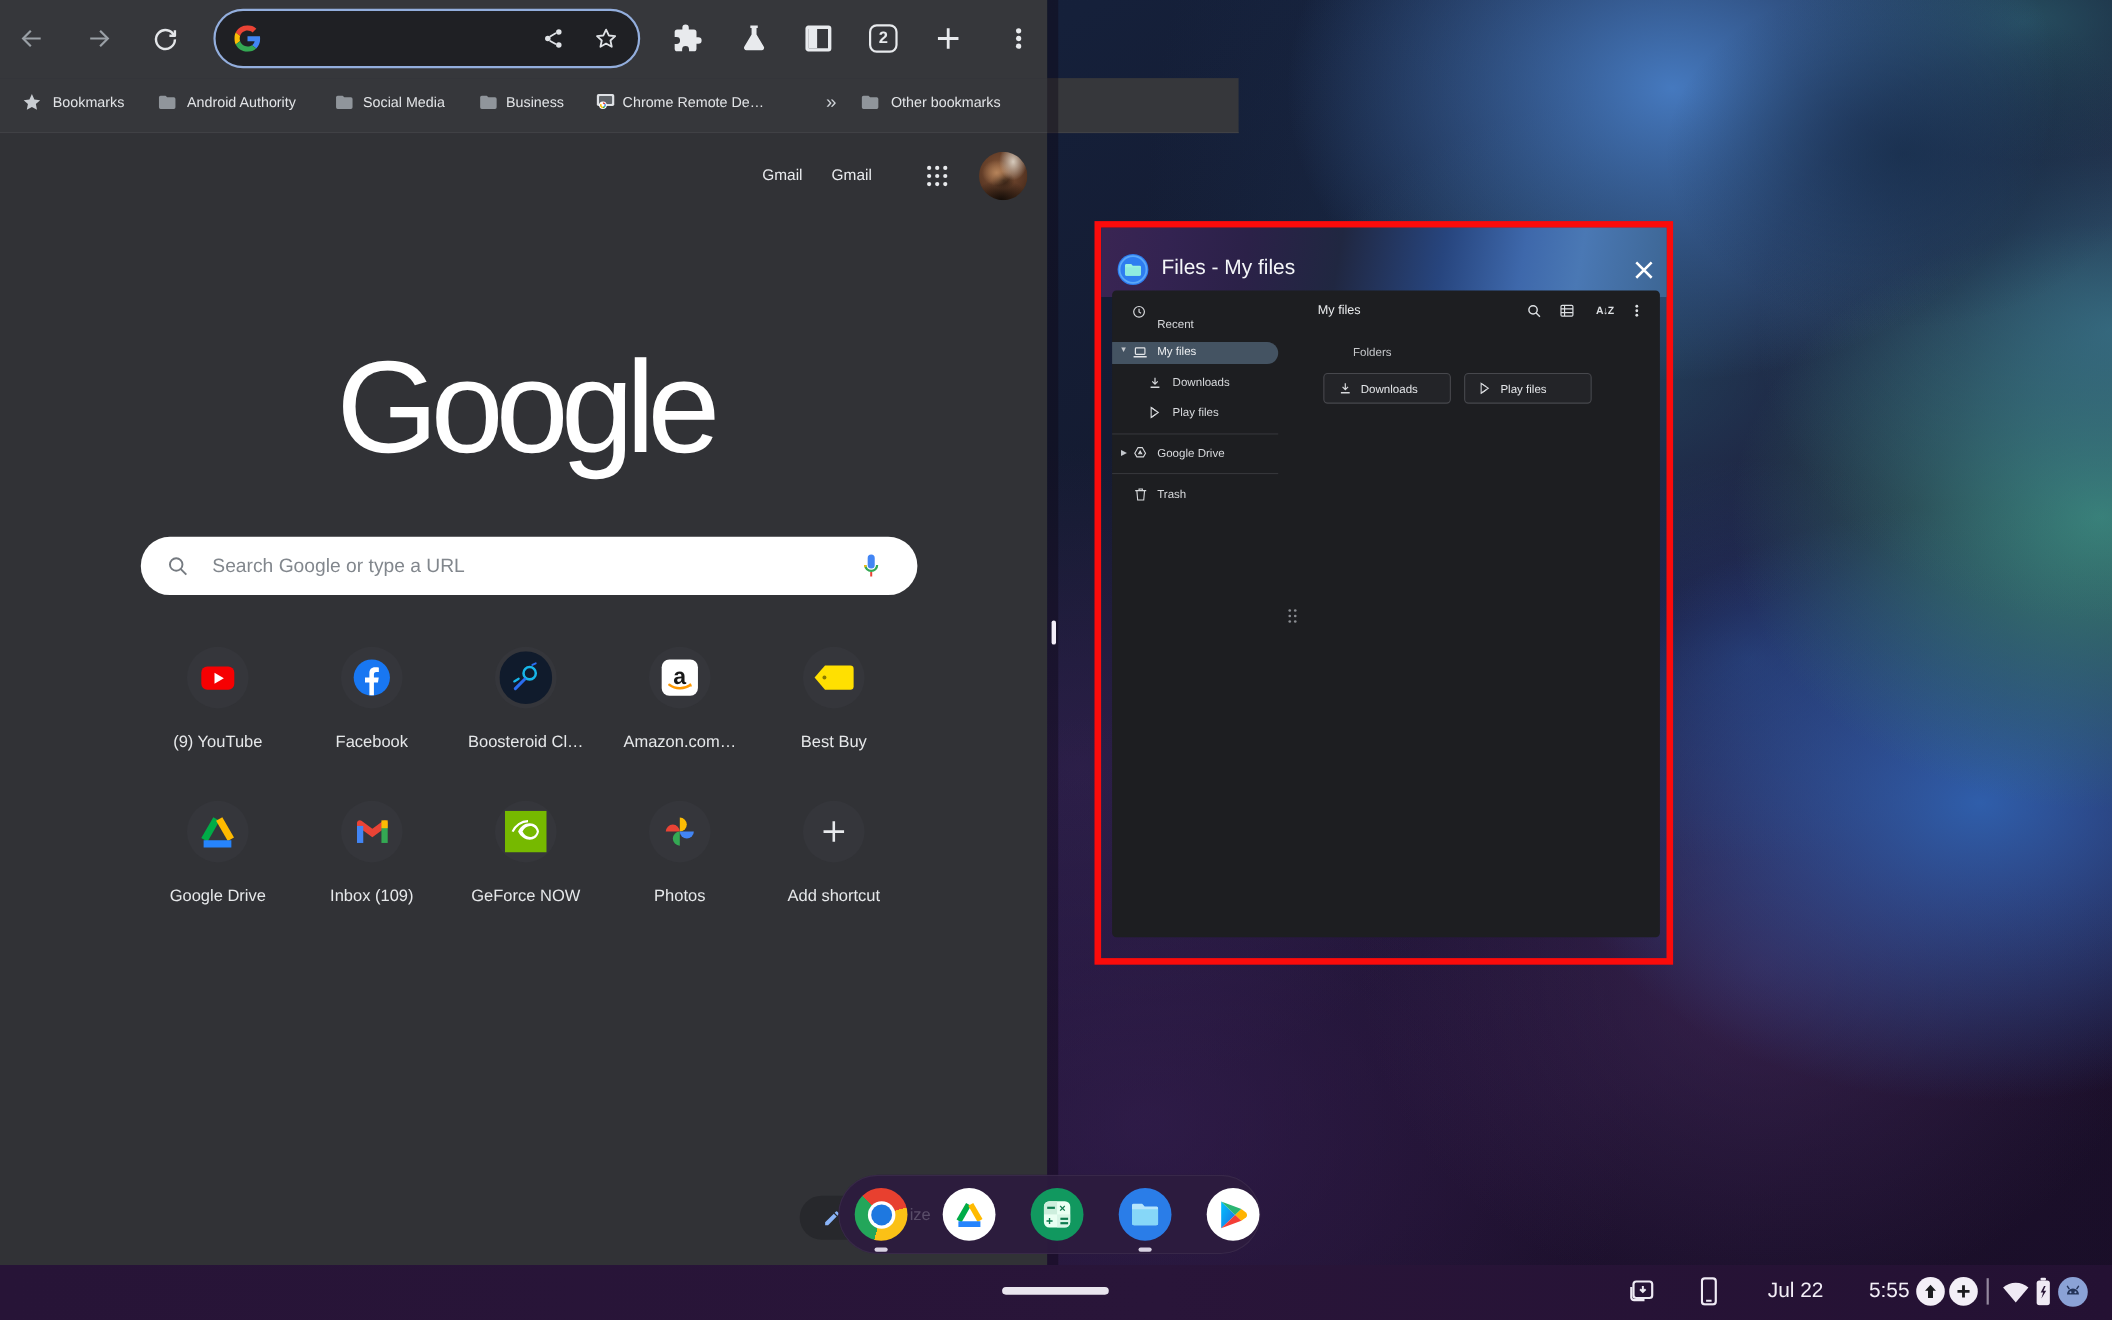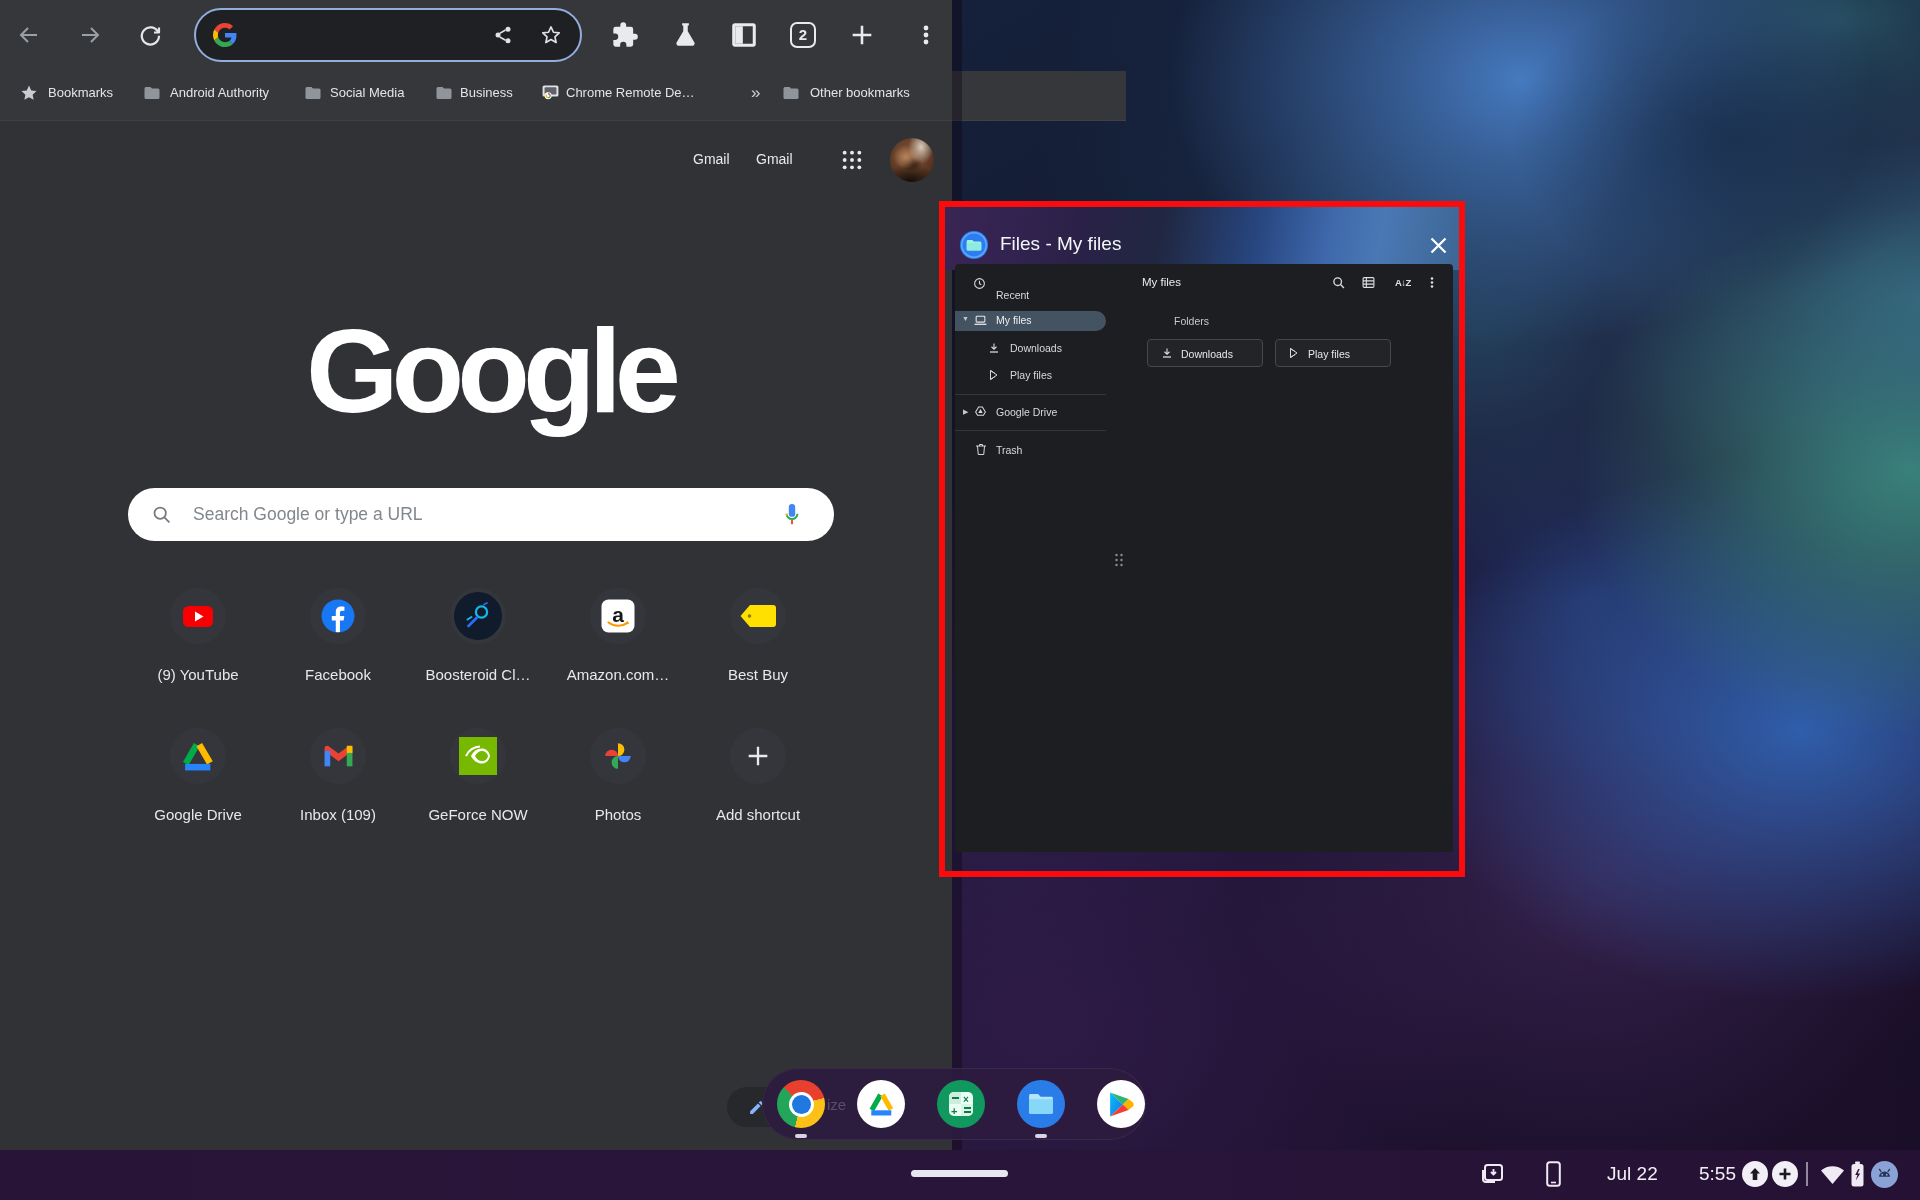--- a/index.html
+++ b/index.html
@@ -178,21 +178,21 @@
         <circle cx="20" cy="20" r="2.1"></circle>
       </g>
     </svg>
   <div class="abs" style="left:890px;top:138px;width:44px;height:44px;border-radius:50%;background:
       radial-gradient(15px 20px at 31px 9px, #d6cabc, rgba(214,202,188,0) 85%),
       radial-gradient(17px 15px at 16px 19px, #b5835a, rgba(181,131,90,0) 78%),
       radial-gradient(13px 10px at 22px 26px, #2a1a10, rgba(42,26,16,0) 80%),
       radial-gradient(30px 22px at 20px 44px, #140d08, rgba(20,13,8,0) 85%),
       radial-gradient(circle at 45% 40%, #8a5a3a, #5a3724 60%, #35200f 100%);"></div>
 
-  <div id="glogo" class="abs" style="left:306px;top:302px;color:#ffffff;font-size:119px;font-weight:700;letter-spacing:-7px;white-space:nowrap;">Google</div>
+  <div id="glogo" class="abs" style="left:306px;top:302px;color:#ffffff;font-size:119px;font-weight:400;letter-spacing:-7px;white-space:nowrap;">Google</div>
 
   <div class="abs" style="left:128px;top:488px;width:706px;height:53px;border-radius:27px;background:#ffffff;"></div>
   <svg class="abs" style="left:151px;top:504px;" width="21" height="21" viewBox="0 0 24 24" fill="none" stroke="#757a80" stroke-width="2">
       <circle cx="10.5" cy="10.5" r="6.5"></circle>
       <path d="M15.3 15.3L21 21"></path>
     </svg>
   <div class="abs" style="left:193px;top:504px;color:#82878d;font-size:17.5px;">Search Google or type a URL</div>
   <svg class="abs" style="left:781px;top:502px;" width="22" height="26" viewBox="0 0 24 28">
       <path fill="#4285f4" d="M12 2a3.5 3.5 0 0 1 3.5 3.5v7a3.5 3.5 0 0 1-7 0v-7A3.5 3.5 0 0 1 12 2z"></path>
       <path fill="#34a853" d="M12 19.5a7 7 0 0 0 7-7h-2.2a4.8 4.8 0 0 1-9.6 0H5a7 7 0 0 0 7 7z"></path>
@@ -289,21 +289,21 @@
   <svg class="abs" style="left:748px;top:1099px;" width="17" height="17" viewBox="0 0 24 24" fill="#8ab4f8">
       <path d="M3 17.2V21h3.8L17.8 9.9l-3.7-3.7zM20.7 7a1 1 0 0 0 0-1.4L18.4 3.3a1 1 0 0 0-1.4 0l-1.8 1.8 3.7 3.7z"></path>
     </svg>
 </div>
 
 <div id="bottomstrip" class="abs" style="left:0;top:1150px;width:1920px;height:50px;background:linear-gradient(90deg,#271437,#291539 55%,#241133);"></div>
 
 <div class="abs" style="left:952px;top:0;width:10px;height:1150px;background:rgba(14,8,22,0.42);"></div>
 <div class="abs" style="left:956px;top:564px;width:4px;height:22px;border-radius:2.5px;background:#f3eef8;"></div>
 
-<div class="abs" style="left:939px;top:201px;width:526px;height:676px;border:6px solid #fb0b0b;box-sizing:border-box;">
+<div class="abs" style="left:995px;top:201px;width:526px;height:676px;border:6px solid #fb0b0b;box-sizing:border-box;">
 
   <div class="abs" style="left:0;top:0;width:514px;height:63px;background:linear-gradient(100deg,#3a2553 0%,#332351 12%,#2b2148 26%,#202741 42%,#27457e 60%,#3e68ab 74%,#4a78b4 84%,#3d6694 100%);"></div>
 
   <svg class="abs" style="left:14px;top:23px;" width="30" height="30" viewBox="0 0 30 30">
       <circle cx="15" cy="15" r="14" fill="#2e7df0"></circle>
       <circle cx="15" cy="15" r="12.2" fill="none" stroke="#5aa8f8" stroke-width="1.6"></circle>
       <path d="M9 10h4.4l1.4 1.6H21a1.3 1.3 0 0 1 1.3 1.3v6.4A1.3 1.3 0 0 1 21 20.6H9A1.3 1.3 0 0 1 7.7 19.3v-8A1.3 1.3 0 0 1 9 10z" fill="#9af2e0"></path>
       <path d="M7.7 13h14.6v6.3a1.3 1.3 0 0 1-1.3 1.3H9a1.3 1.3 0 0 1-1.3-1.3z" fill="#8eeadf" opacity="0.9"></path>
     </svg>
   <div class="abs" style="left:55px;top:26px;color:#f4f6f8;font-size:19px;">Files - My files</div>

